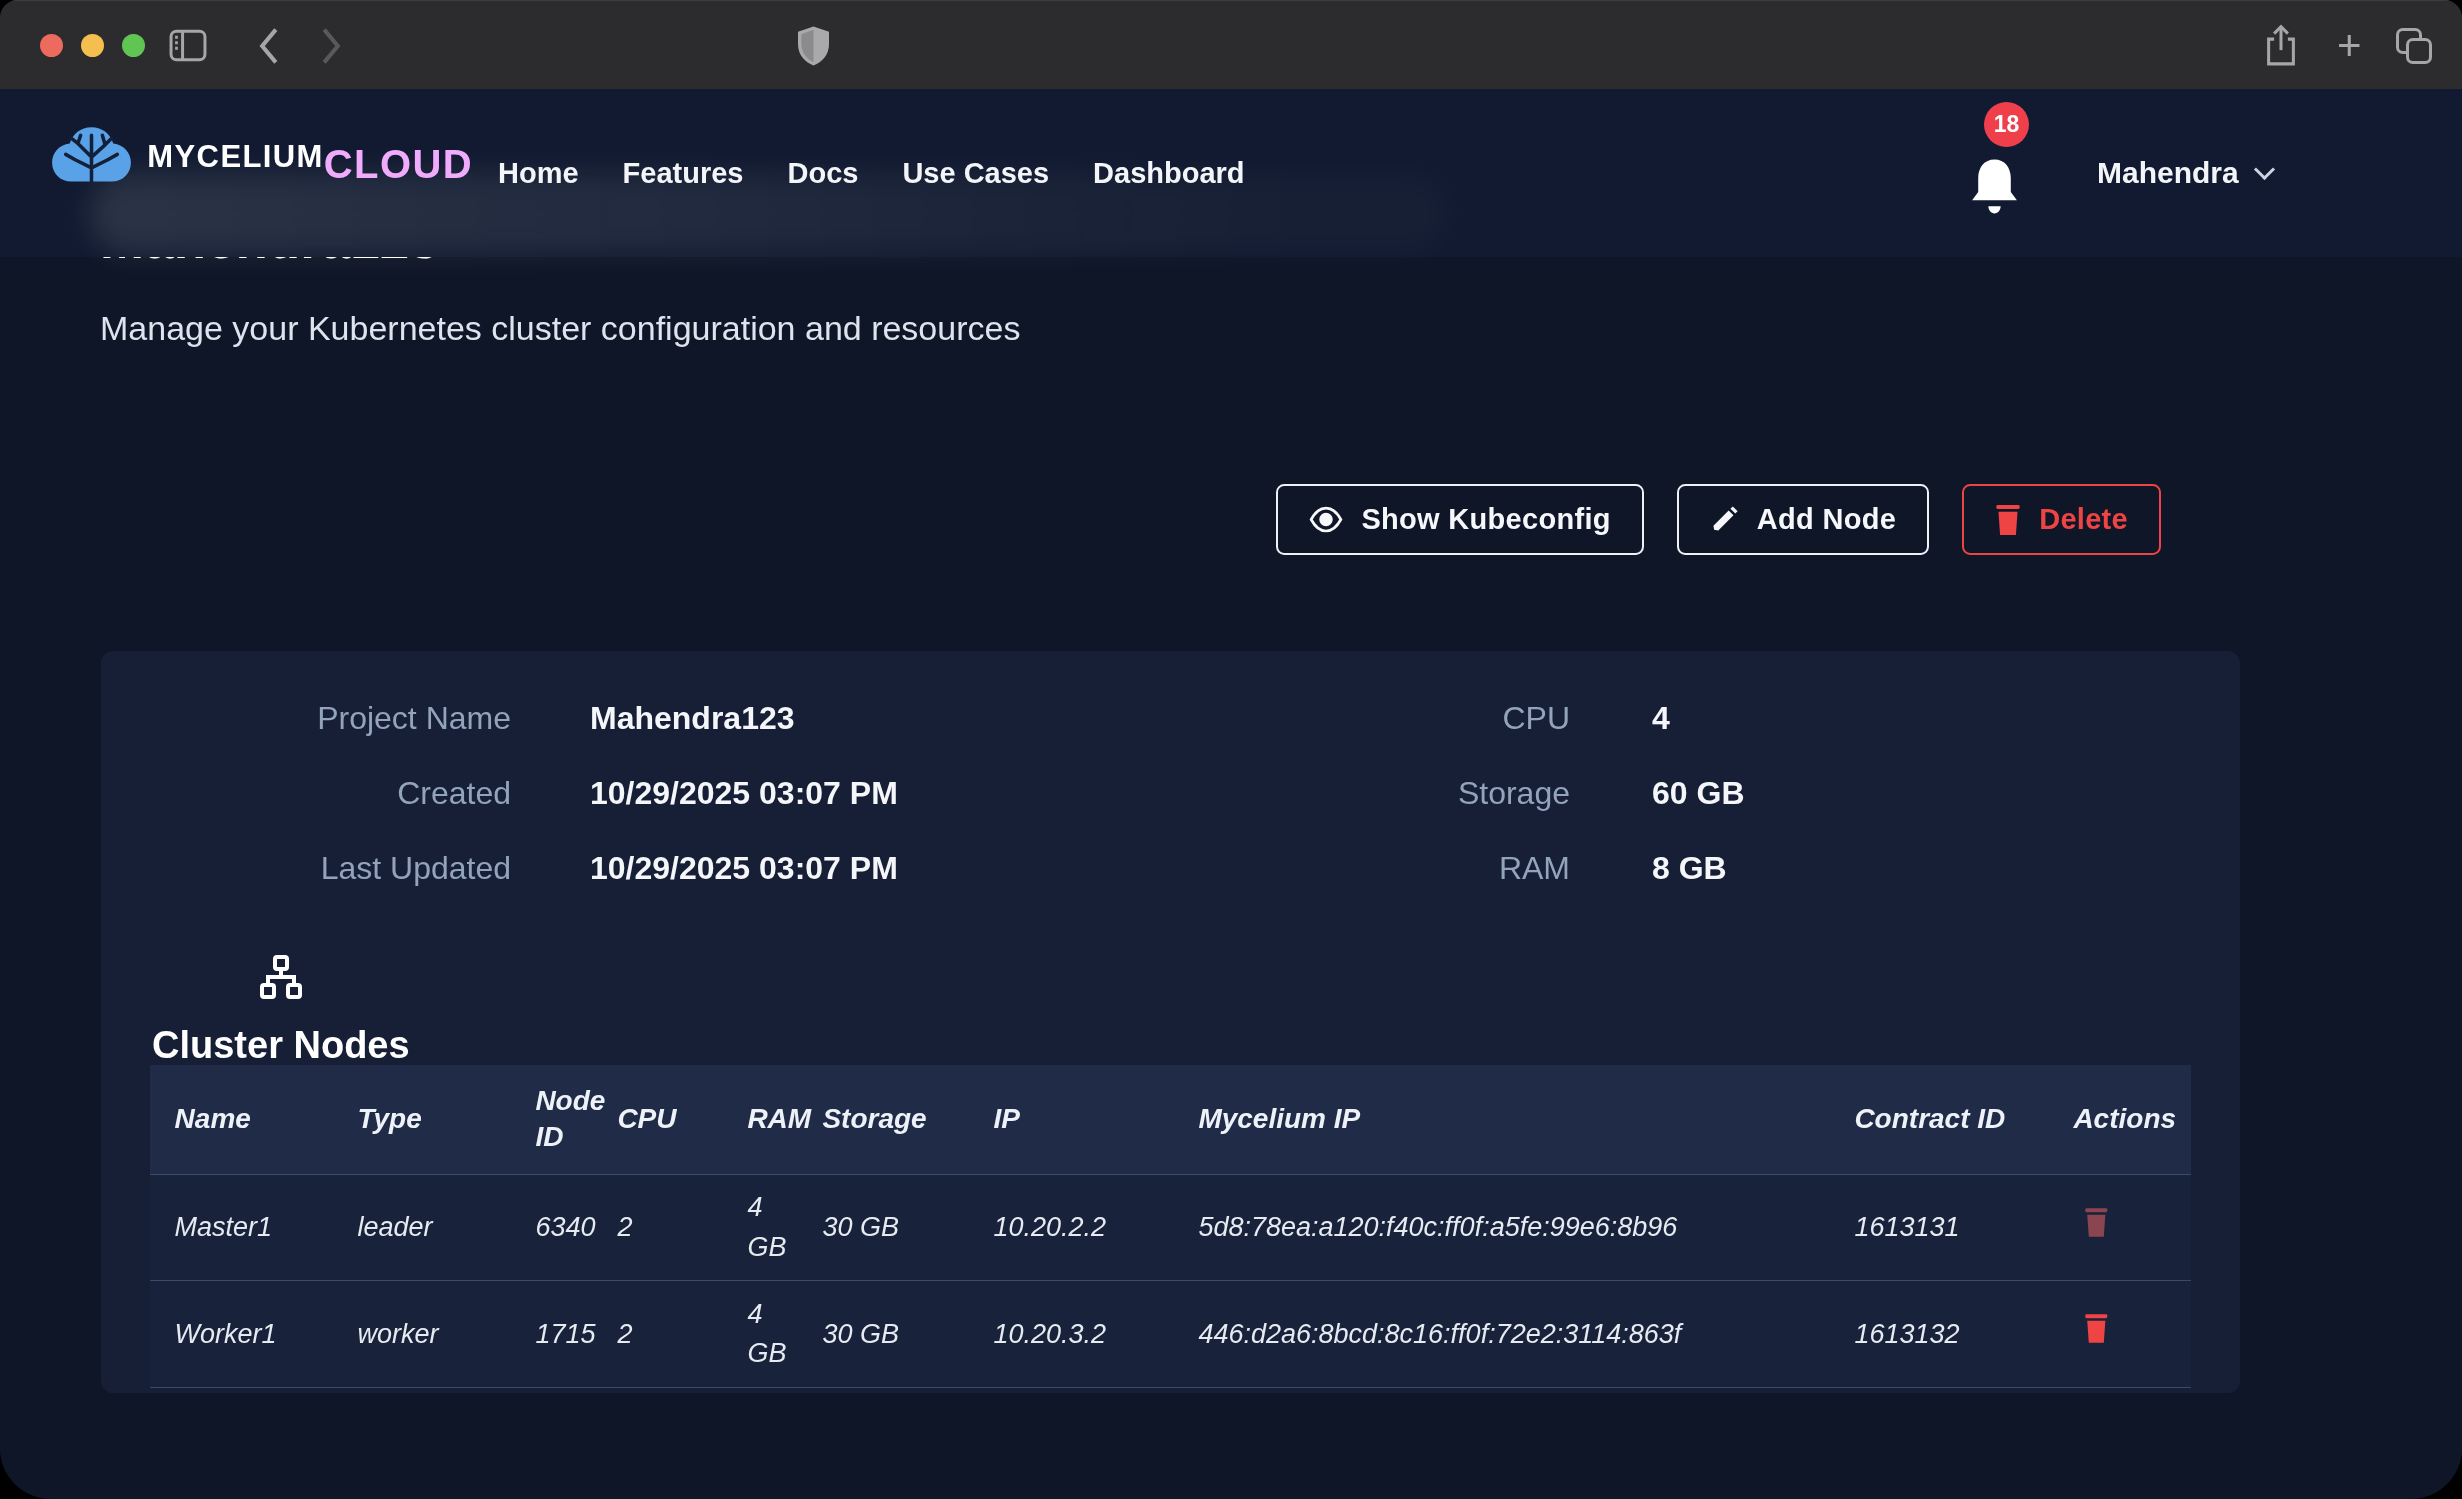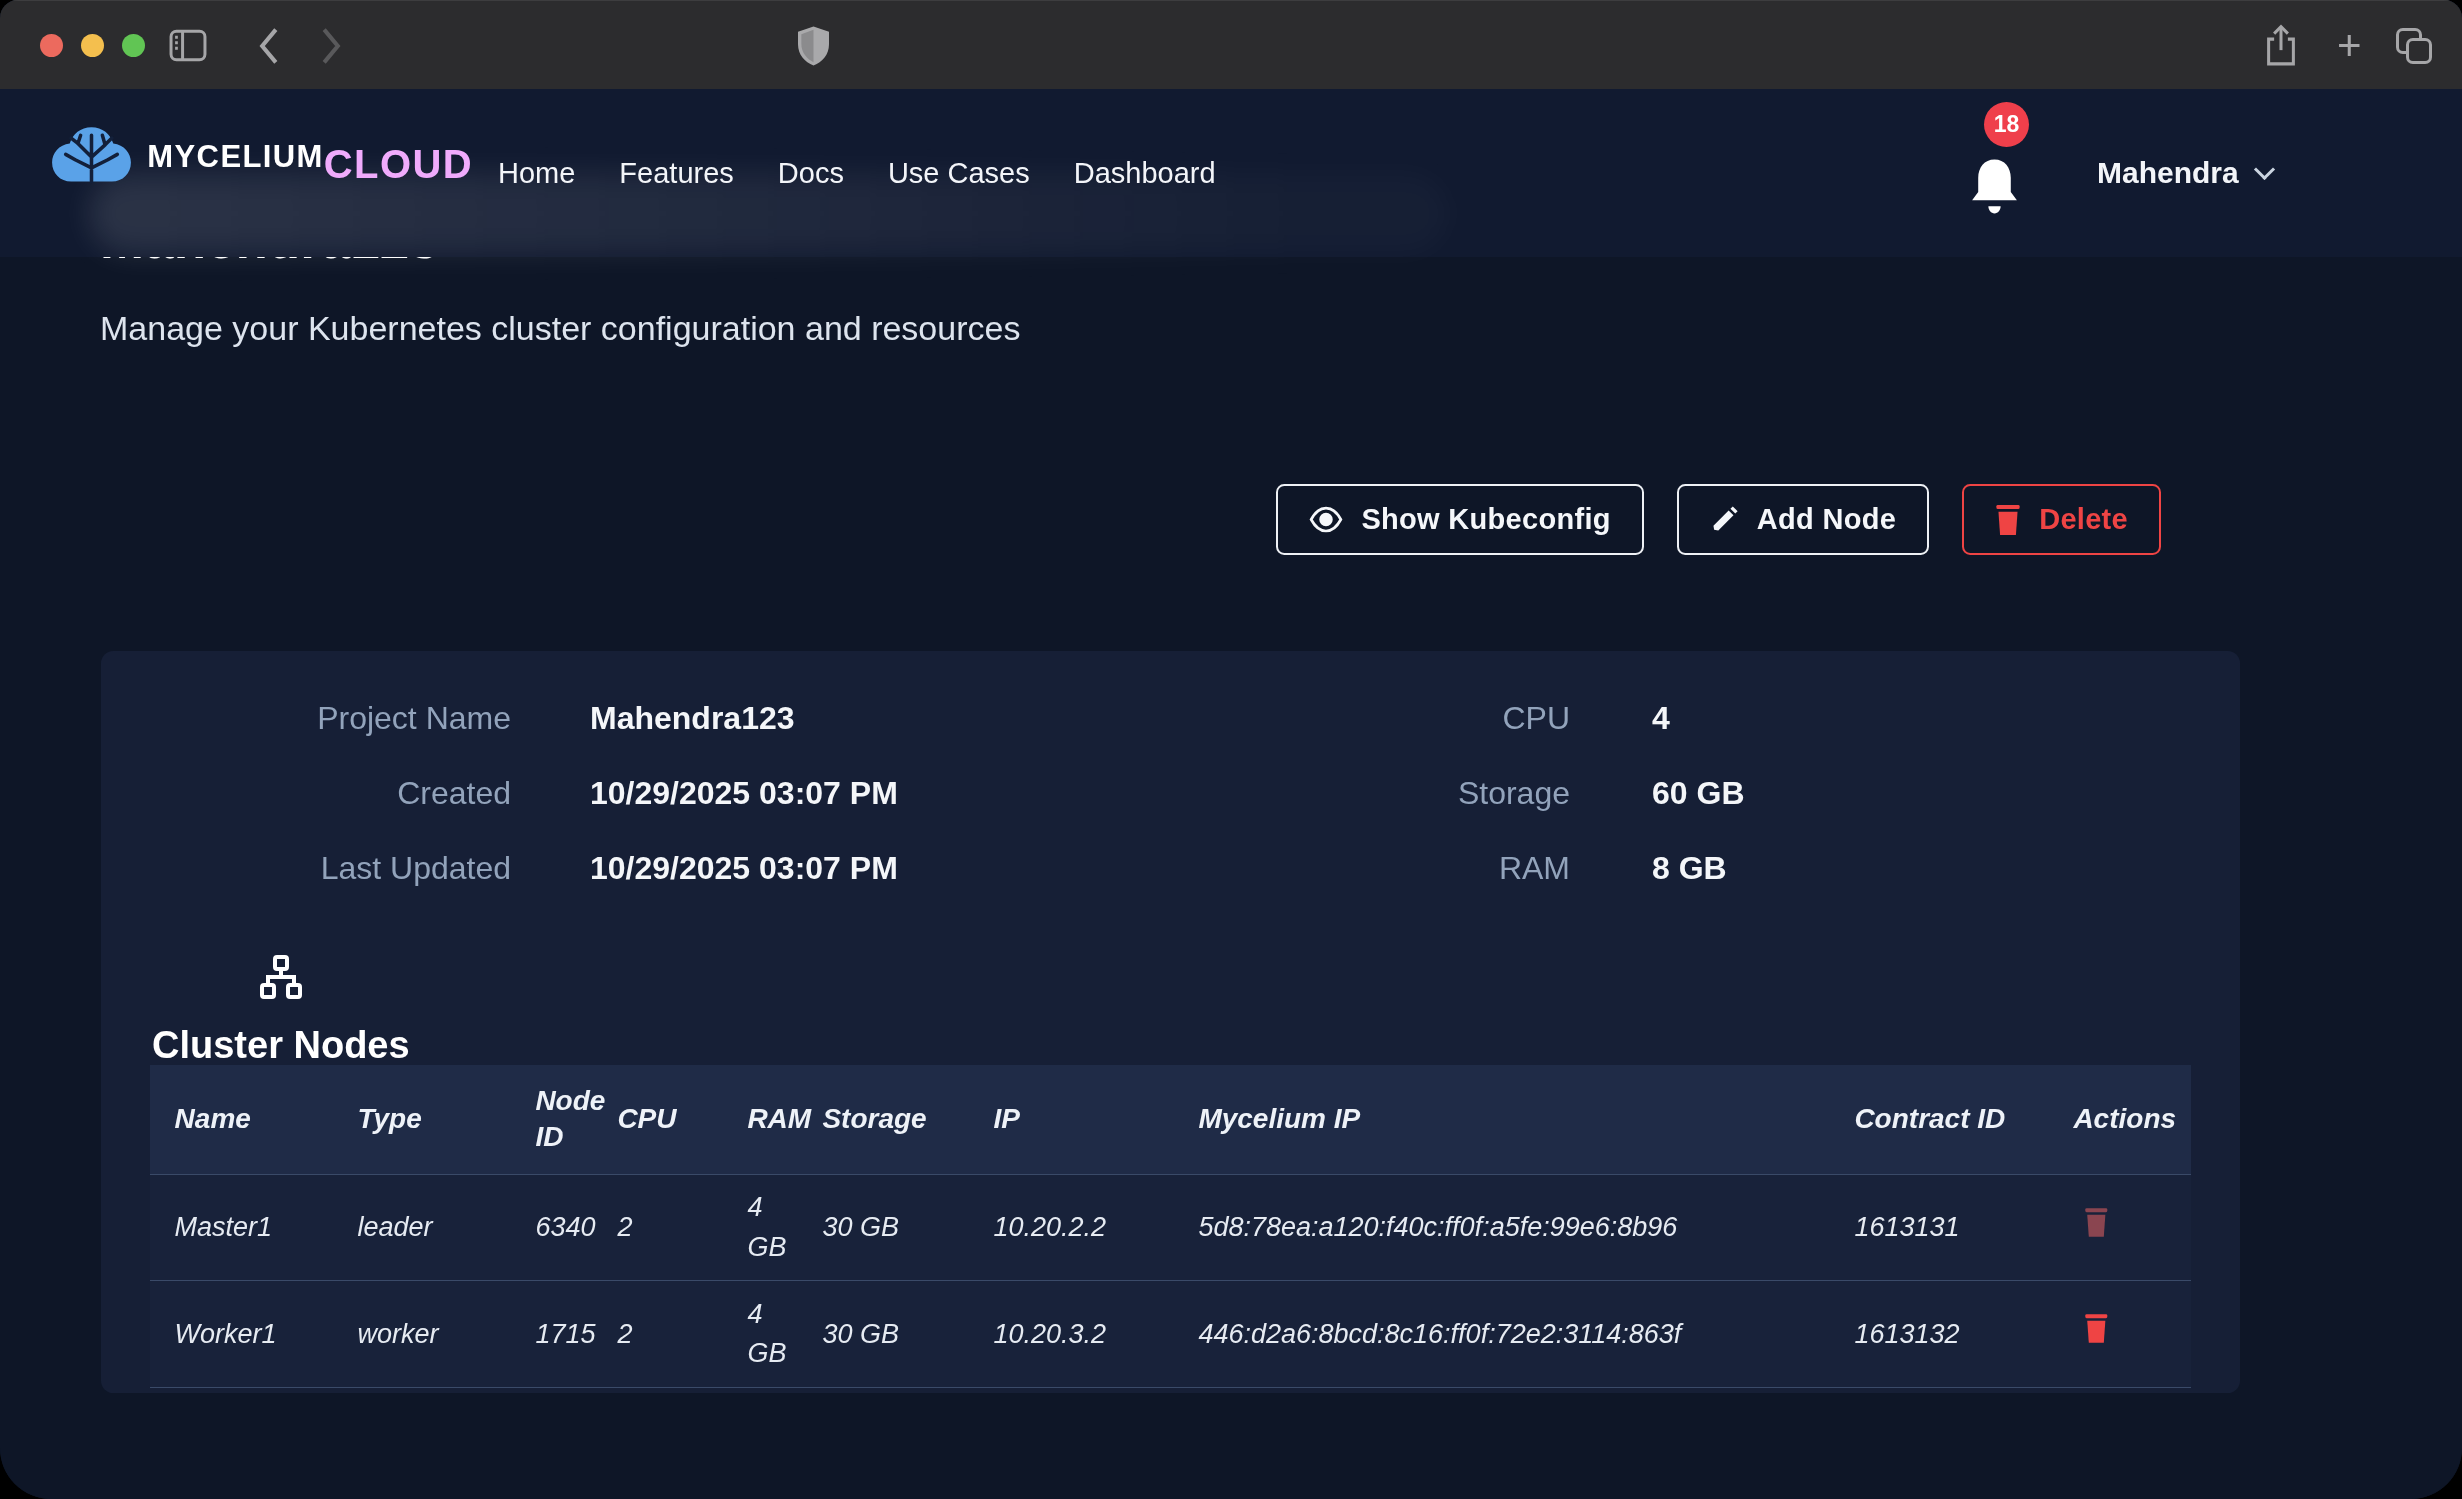--- a/index.html
+++ b/index.html
@@ -28,21 +28,21 @@
   
   .navbar { position:absolute; top:89px; left:0; right:0; height:168px; background:#111a30; z-index:10; }
   .ghost-blur { position:absolute; left:89px; bottom:2.7px; width:1360px; height:81px; border-radius:41px;
     background:linear-gradient(to right, rgba(255,255,255,0.11), rgba(255,255,255,0.07) 45%, rgba(255,255,255,0.025) 90%);
     filter:blur(13.7px); }
   .brand { position:absolute; left:48px; top:30px; display:flex; align-items:center; gap:12.3px; }
   .brand-text { display:flex; flex-direction:row; line-height:1; }
   .brand-top { color:#ffffff; font-size:31px; font-weight:800; letter-spacing:1.4px; }
   .brand-bottom { color:#f0abfc; font-size:40px; font-weight:800; letter-spacing:1.4px; margin-top:2.7px; }
   .nav-links { position:absolute; left:498px; top:0; height:168px; display:flex; align-items:center; gap:44px; }
-  .nav-link { color:#f3f5f9; font-size:29px; font-weight:400; cursor:pointer; }
+  .nav-link { color:#f3f5f9; font-size:29px; font-weight:700; cursor:pointer; }
   .bell-wrap { position:absolute; left:1966px; top:66px; width:62px; }
   .badge { position:absolute; left:18px; top:-53px; min-width:45px; height:45px; background:#ef3f4b; border-radius:50%; display:flex; align-items:center; justify-content:center; color:#fff; font-size:23px; font-weight:700; }
   .user { position:absolute; left:2097px; top:0; height:168px; display:flex; align-items:center; gap:18px; cursor:pointer; }
   .user-name { color:#f3f5f9; font-size:30px; font-weight:600; }
   .chev { width:15px; height:15px; border-right:3.4px solid #cbd5e1; border-bottom:3.4px solid #cbd5e1; transform:rotate(45deg); margin-top:-6.8px; }
 
   
   .content { position:absolute; top:0; left:0; right:0; bottom:0; background:#0e1627; z-index:1; }
   .page-title { position:absolute; left:100px; top:209px; color:#ffffff; font-size:53px; font-weight:700; z-index:2; }
   .page-subtitle { position:absolute; left:100px; top:309px; color:#dde4ee; font-size:34px; font-weight:400; }

